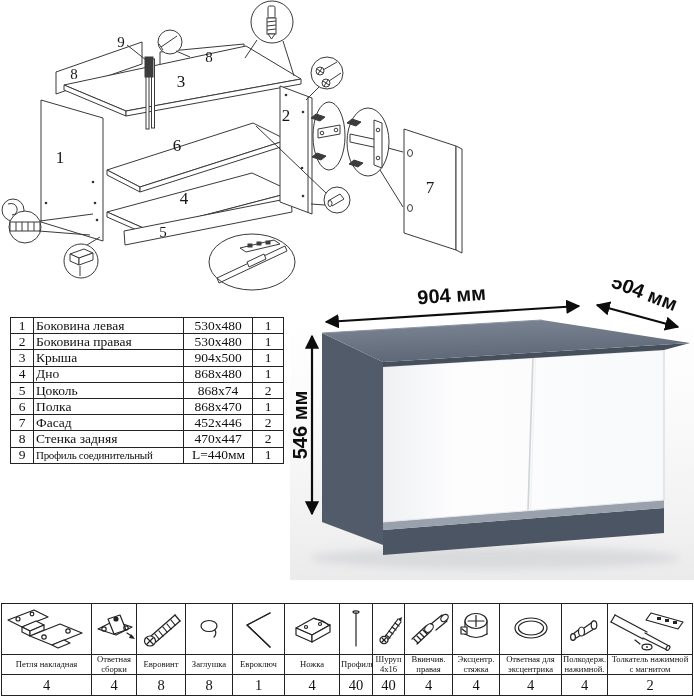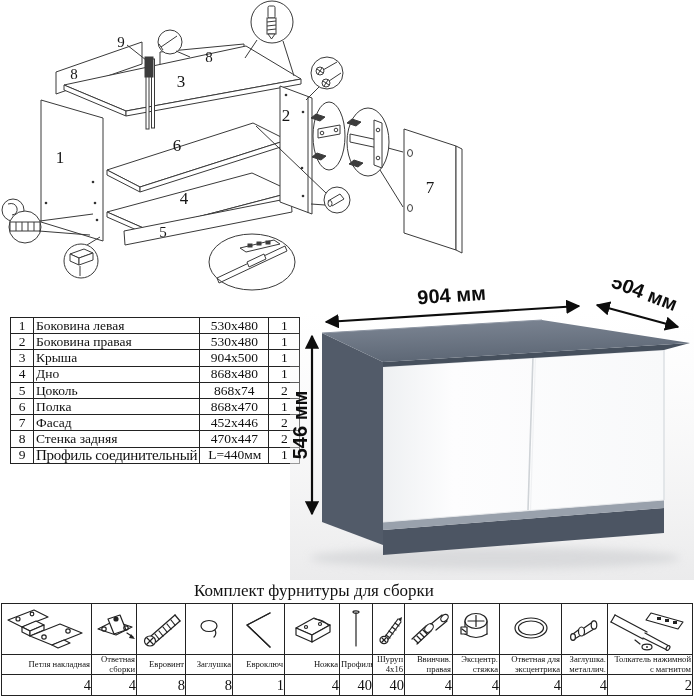--- a/index.html
+++ b/index.html
@@ -14,30 +14,30 @@
   #exploded .ln{fill:none;}
   #exploded .dark{fill:#3c3c3c;stroke:#3c3c3c;}
   #exploded .dot{fill:#333;stroke:none;}
   #exploded text{font:15px "Liberation Serif",serif;fill:#161616;stroke:none;}
   #exploded text.big{font-size:17px;}
 
   
   table.parts{border-collapse:collapse;font-size:13.5px;}
   table.parts td{border:1px solid #222;height:15.2px;padding:0 2px;line-height:1;white-space:nowrap;}
   table.parts td.c{text-align:center;}
-  table.parts tr:last-child td.name{font-size:15px;letter-spacing:-0.3px;}
+  table.parts tr:last-child td.name{font-size:11px;letter-spacing:-0.3px;}
   table.parts tr:last-child td.size{text-align:center;padding-left:3px;}
 
   
   #photo text{font-family:"Liberation Sans",sans-serif;font-weight:bold;fill:#0d0d0d;}
 
   
   #hw-title{width:628px;text-align:center;font-size:17px;}
   table.hw{border-collapse:collapse;table-layout:fixed;width:692px;}
-  table.hw td{border:1px solid #222;text-align:right;vertical-align:middle;padding:0;overflow:hidden;}
+  table.hw td{border:1px solid #222;text-align:center;vertical-align:middle;padding:0;overflow:hidden;}
   table.hw td.icon{height:50px;}
   table.hw td.nm{height:19px;font-size:8.6px;line-height:1.08;padding:0 1px;}
   table.hw td.qt{height:20px;font-size:14.5px;}
   .hwicon{display:block;margin:0 auto;}
   .hwicon *{stroke:#222;stroke-width:1.2;fill:none;stroke-linecap:round;stroke-linejoin:round;}
   .hwicon .f{fill:#fff;}
   .hwicon .d{fill:#222;stroke:none;}
 </style>
 </head>
 <body>
@@ -322,21 +322,20 @@
     <g stroke="#0d0d0d" stroke-width="2.2">
       <line x1="36" y1="42" x2="289" y2="26" marker-start="url(#ah)" marker-end="url(#ah)"></line>
       <line x1="307" y1="25" x2="388" y2="47" marker-start="url(#ah)" marker-end="url(#ah)"></line>
       <line x1="22" y1="56" x2="22" y2="234" marker-start="url(#ah)" marker-end="url(#ah)"></line>
     </g>
     <text x="162" y="22" font-size="20" text-anchor="middle" transform="rotate(-4 162 22)">904 мм</text>
     <text x="352" y="19" font-size="20" text-anchor="middle" transform="rotate(21 352 19)">504 мм</text>
     <text x="17" y="145" font-size="20" text-anchor="middle" transform="rotate(-90 17 145)">546 мм</text>
   </svg>
 
-  <div id="hw-title" class="abs" style="left:0;top:581px">Комплект фурнитуры для сборки</div>
 
   <table class="hw abs" style="left:1px;top:603px">
     <colgroup>
       <col style="width:90px">
         <col style="width:45px">
         <col style="width:49px">
         <col style="width:47px">
       <col style="width:52px">
         <col style="width:55px">
         <col style="width:33px">
@@ -497,21 +496,21 @@
       <td class="nm">Ответная сборки</td>
       <td class="nm">Евровинт</td>
       <td class="nm">Заглушка</td>
       <td class="nm">Евроключ</td>
       <td class="nm">Ножка</td>
       <td class="nm">Профиль</td>
       <td class="nm">Шуруп 4x16</td>
       <td class="nm">Ввинчив. правая</td>
       <td class="nm">Эксцентр. стяжка</td>
       <td class="nm">Ответная для эксцентрика</td>
-      <td class="nm">Заглушка. металлич.</td>
+      <td class="nm">Полкодерж. нажимной.</td>
       <td class="nm">Толкатель нажимной с магнитом</td>
     </tr>
     <tr>
       <td class="qt">4</td>
       <td class="qt">4</td>
       <td class="qt">8</td>
       <td class="qt">8</td>
       <td class="qt">1</td>
       <td class="qt">4</td>
       <td class="qt">40</td>

